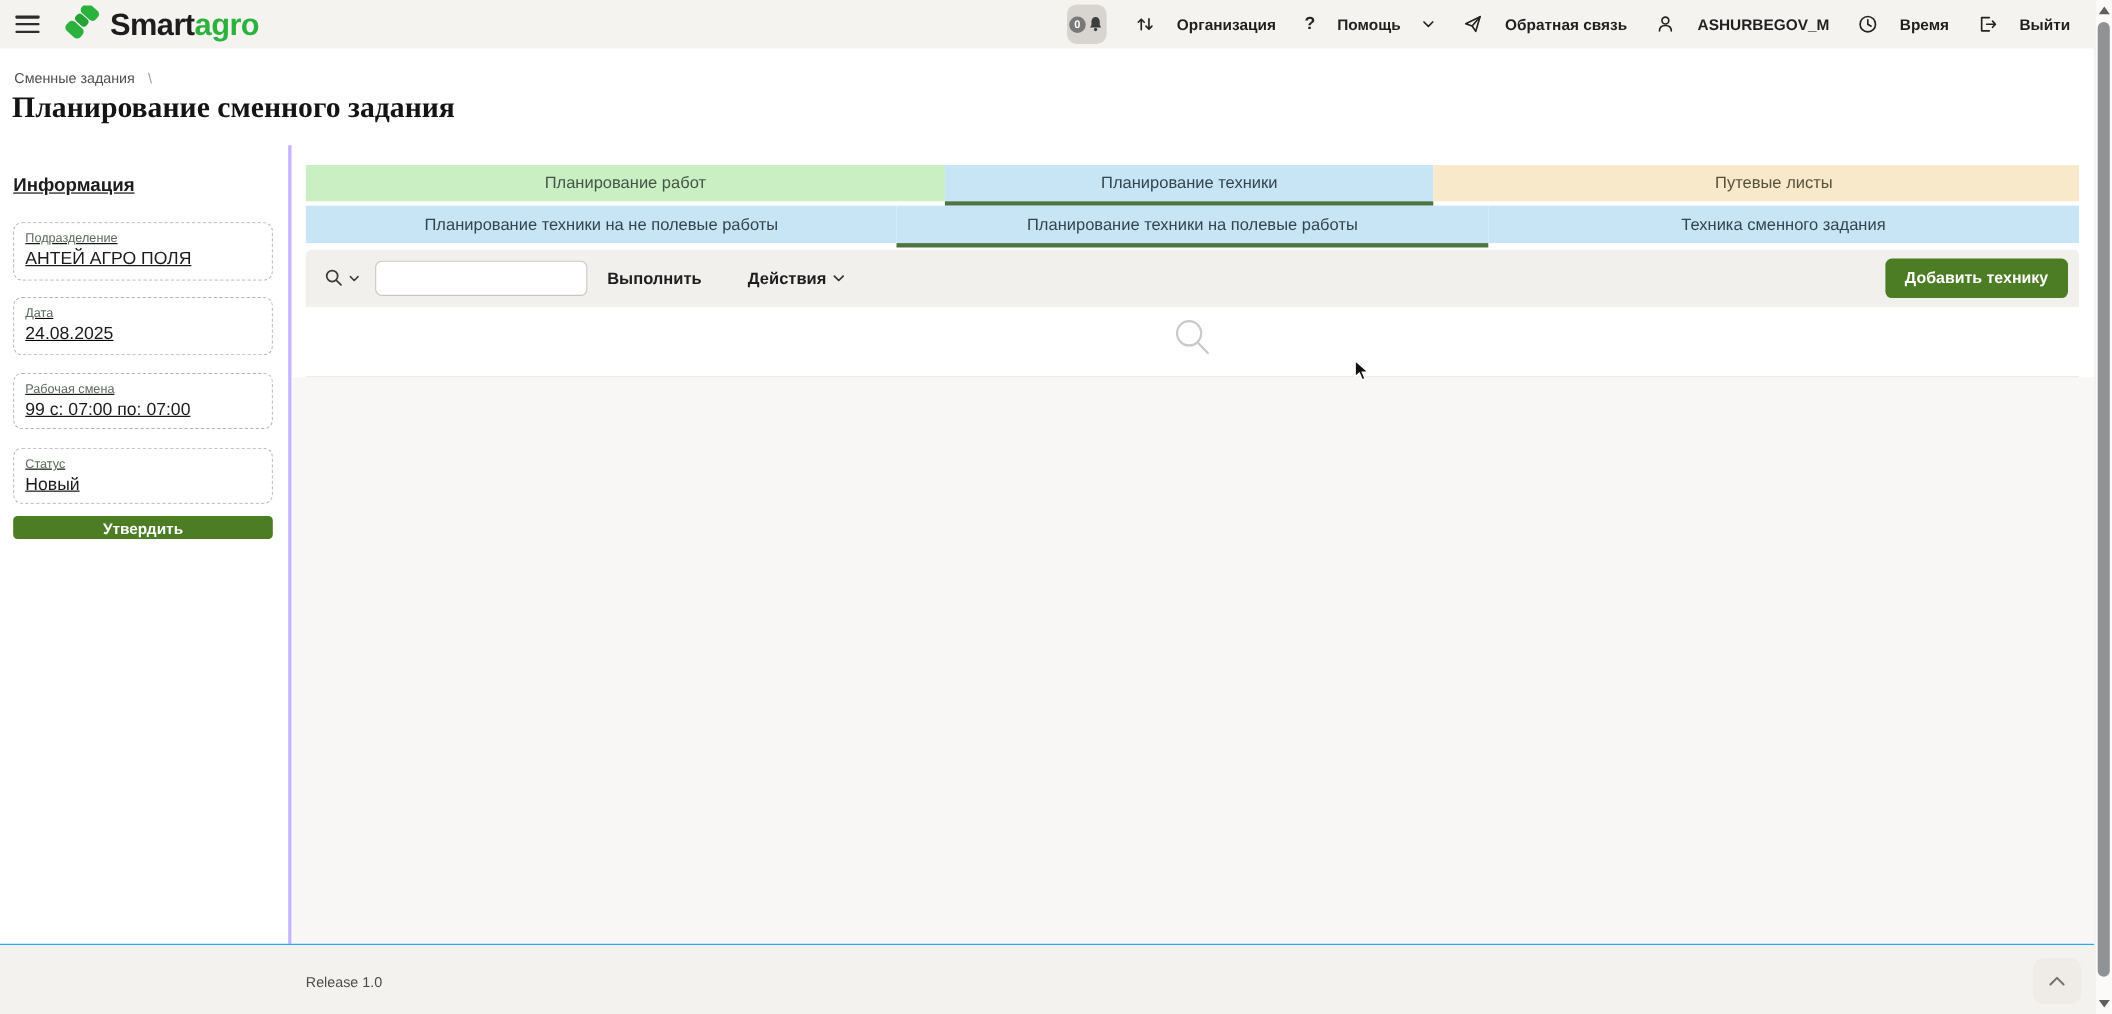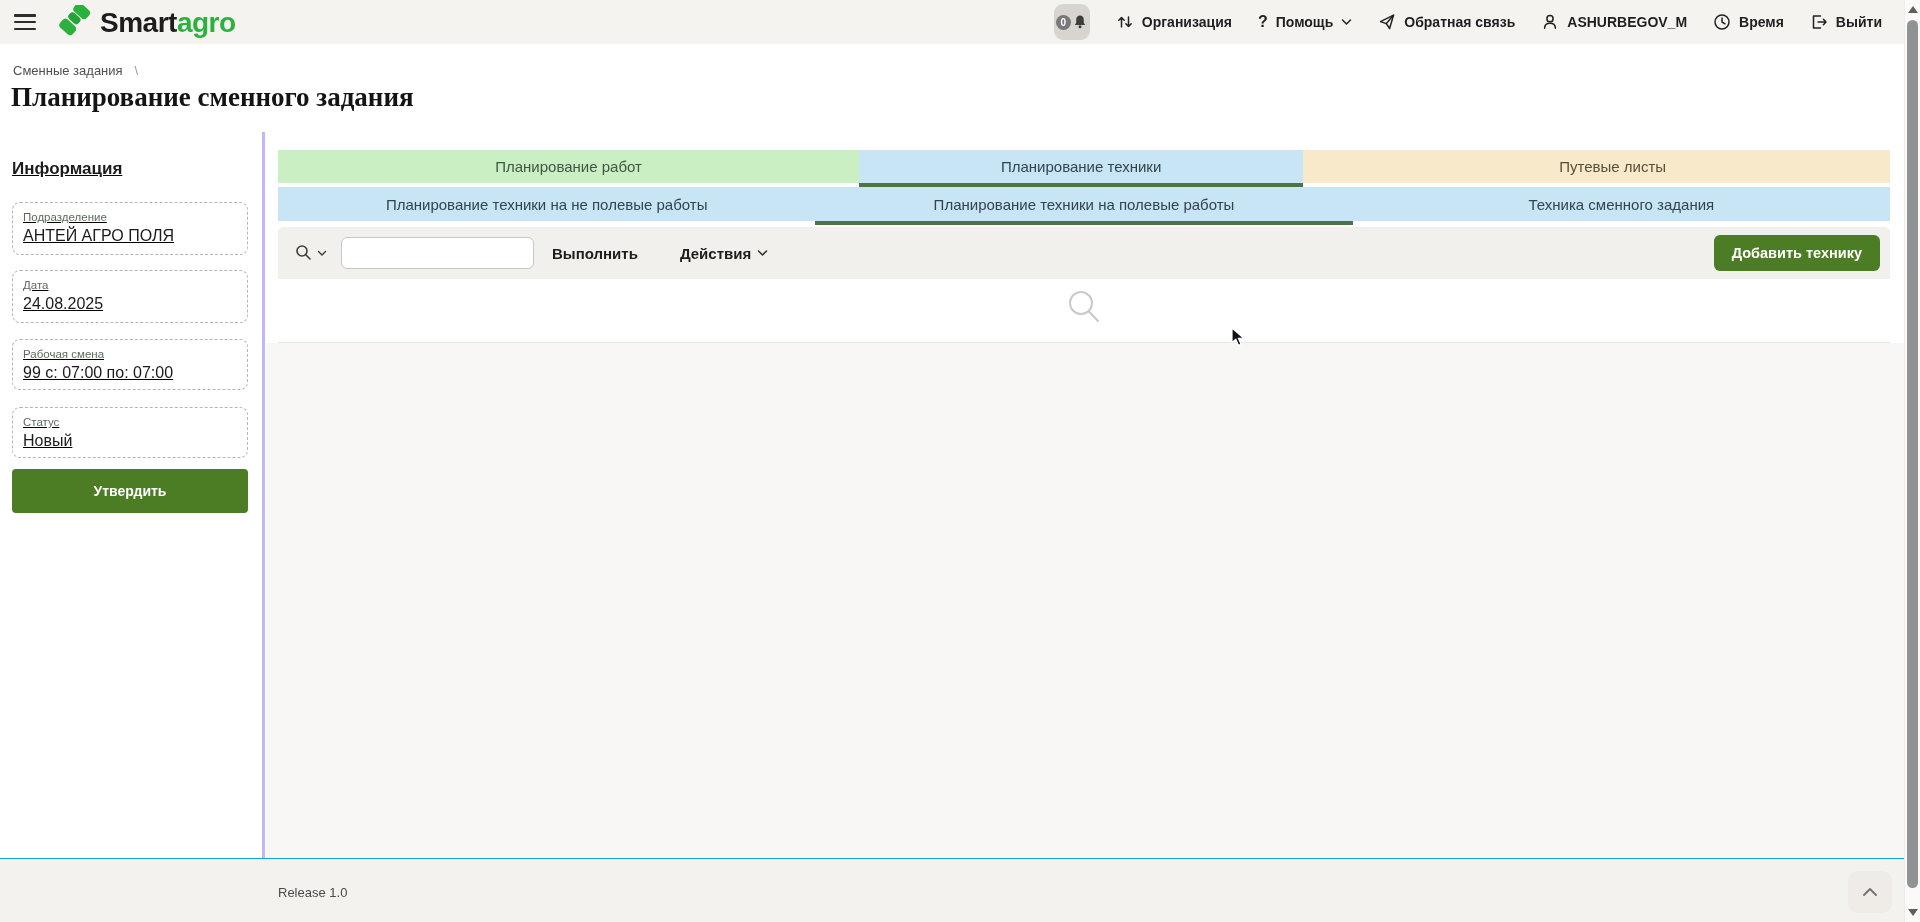--- a/index.html
+++ b/index.html
@@ -11,21 +11,21 @@
             background:var(--header_bg,#f5f3f0); display:flex; align-items:center;
             padding:0 22px 0 14px; }
   .hamburger { width:22px; height:16px; display:flex; flex-direction:column; justify-content:space-between; cursor:pointer; }
   .hamburger span { display:block; height:2.5px; background:#2d2d2d; border-radius:1px; }
   .logo { display:flex; align-items:flex-end; margin-left:18px; cursor:pointer; }
   .logo svg { width:42px; height:34px; }
   .wordmark { font-size:28px; font-weight:bold; letter-spacing:-0.5px; color:#1d1d1d; margin-left:4px; }
   .wordmark .green { color:var(--brand_green,#2bb23c); }
 
   .nav { margin-left:auto; display:flex; align-items:center; gap:26px; }
-  .nav-item { display:flex; align-items:center; gap:8px; font-size:14px; font-weight:600; color:#1f1f1f; cursor:pointer; white-space:nowrap; }
+  .nav-item { display:flex; align-items:center; gap:20px; font-size:14px; font-weight:600; color:#1f1f1f; cursor:pointer; white-space:nowrap; }
   .nav-item svg { width:18px; height:18px; stroke:#222; fill:none; stroke-width:1.5; stroke-linecap:round; stroke-linejoin:round; }
   .qmark { font-size:16px; font-weight:700; color:#222; }
   .chev { width:11px !important; height:8px !important; }
 
   .notif { width:36px; height:36px; background:#d8d4d0; border-radius:9px; display:flex; align-items:center; justify-content:center; cursor:pointer; }
   .notif-count { width:15px; height:15px; border-radius:50%; background:#787878; color:#fff; font-size:10px; font-weight:bold;
                  display:flex; align-items:center; justify-content:center; margin-right:1px; }
   .notif svg { width:16px; height:16px; fill:#3d3d3d; }
 
   
@@ -39,21 +39,21 @@
   .sidebar { position:absolute; left:0; top:132px; width:265px; height:738px; background:#fff;
              border-right:3px solid #c4b5fd; padding:0 14px 0 12px;text-decoration:underline; }
   .sidebar-heading { margin-top:26px; font-size:17px; font-weight:bold; color:#1c1c1c; line-height:22px; }
   .field { border:1px dashed #b8b5b1; border-radius:8px; padding:7px 10px 6px; background:#fff; cursor:pointer; }
   .field .flabel { font-size:11.5px; color:var(--field_label,#5d6b5d); line-height:14px; }
   .field .fvalue { font-size:16px; color:#1b1b1b; margin-top:2px; line-height:20px; }
   .f1 { margin-top:22px; height:53px; }
   .f2 { margin-top:15px; height:53px; }
   .f3 { margin-top:16px; height:51px; }
   .f4 { margin-top:17px; height:51px; }
-  .approve-btn { margin-top:11px; width:100%; height:44px; background:var(--accent,#4c7c23);
+  .approve-btn { margin-top:11px; width:100%; height:21px; background:var(--accent,#4c7c23);
                  color:#fff; font-size:14px; font-weight:bold; border:none; border-radius:4px; cursor:pointer;
                  font-family:inherit; }
 
   
   .main { position:absolute; left:278px; top:150px; width:1612px; }
   .tabrow { display:flex; position:relative; }
   .tab { position:relative; display:flex; align-items:center; justify-content:center;
          font-size:15px; cursor:pointer; }
   .row1 .tab { height:33px; }
   .row2 { margin-top:4px; }

